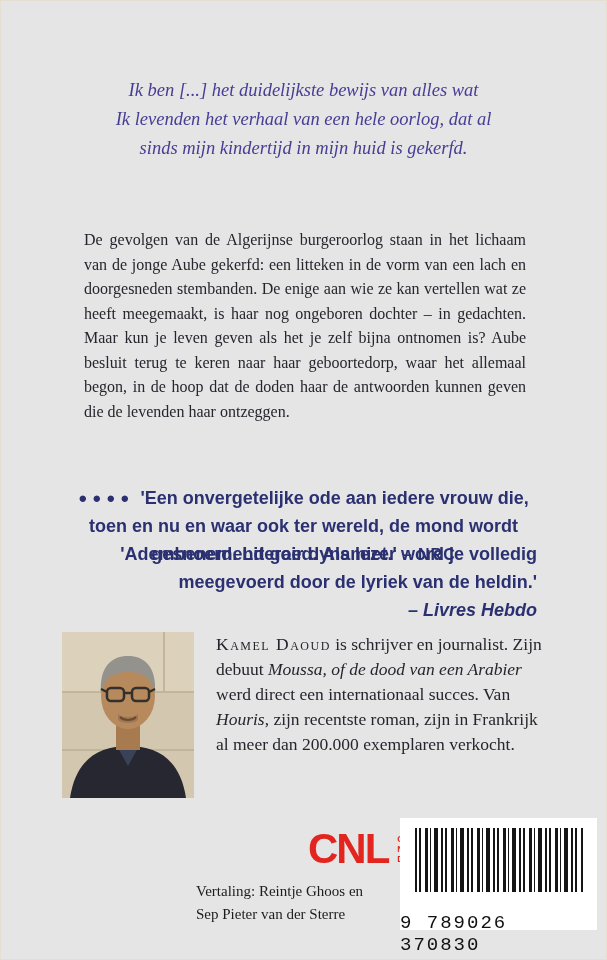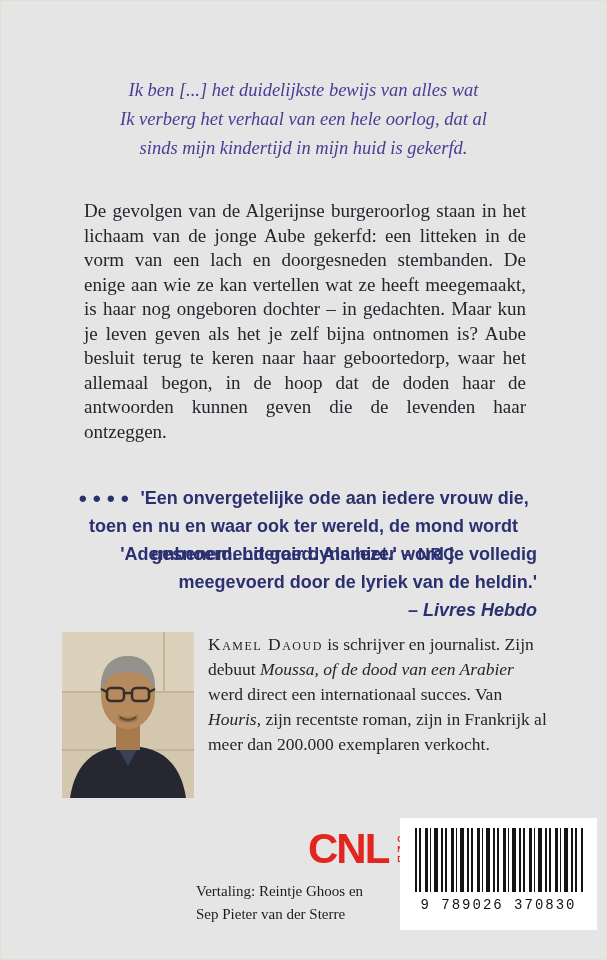--- a/index.html
+++ b/index.html
@@ -14,44 +14,44 @@
   
   .top-quote {
     position:absolute; top:76px; left:0; right:0;
     text-align:center;
     font-style:italic;
     font-size:18.5px; line-height:29px;
     color:#483d95;
   }
   
   .synopsis {
-    position:absolute; top:199px; left:84px; right:81px;
+    position:absolute; top:228px; left:84px; right:81px;
     margin:0;
-    font-size:19px; line-height:24.5px;
+    font-size:16px; line-height:24.5px;
     text-align:justify;
     color:#25252d;
   }
   
   .review {
     position:absolute; left:58px; right:58px;
     text-align:center;
     font-family:"Liberation Sans", sans-serif;
     font-weight:bold;
     font-size:18px; line-height:28px;
     color:#2a3070;
   }
   .review-nrc { top:452px;margin-top:32px; }
   .review-lh  { top:540px; left:70px; right:70px;text-align:right; }
   .dots { letter-spacing:5px; font-size:15px; margin-right:6px; vertical-align:1px; }
   .src-sc { margin-left:6px; font-size:16px; letter-spacing:1px; }
   .src-it { font-style:italic; }
   
   .author {
     position:absolute; top:632px; left:62px; right:56px;
-    display:flex; gap:14px;
+    display:flex; gap:22px;
   }
   .photo { flex:none; width:132px; height:166px; }
   .bio {
     margin:0;
     font-size:17.5px; line-height:25px;
     color:#25252d;
   }
   .sc { font-variant:small-caps; letter-spacing:1.5px; }
   .bio i { font-style:italic; }
   
@@ -92,35 +92,35 @@
     height:64px; width:168px;
     margin:10px auto 0;
     background: repeating-linear-gradient(90deg,
       #151515 0 2px,  #ffffff 2px 4px,
       #151515 4px 6px,  #ffffff 6px 10px,
       #151515 10px 13px, #ffffff 13px 15px,
       #151515 15px 16px, #ffffff 16px 19px,
       #151515 19px 23px, #ffffff 23px 26px);
   }
   .isbn {
-    margin-top:5px;
-    text-align:center;
+    margin-top:20px;
+    text-align:left;
     font-family:"Liberation Mono", monospace;
-    font-size:14px; letter-spacing:2px;
+    font-size:19px; letter-spacing:2px;
     color:#111111;
   }
 </style>
 </head>
 <body>
 
 <div class="cover">
 
   <div class="top-quote">
     <div>Ik ben [...] het duidelijkste bewijs van alles wat</div>
-    <div>Ik verberg het verhaal van een hele oorlog, dat al</div>
+    <div>Ik levenden het verhaal van een hele oorlog, dat al</div>
     <div>sinds mijn kindertijd in mijn huid is gekerfd.</div>
   </div>
 
   <p class="synopsis">De gevolgen van de Algerijnse burgeroorlog staan in het lichaam van de jonge Aube gekerfd: een litteken in de vorm van een lach en doorgesneden stembanden. De enige aan wie ze kan vertellen wat ze heeft meegemaakt, is haar nog ongeboren dochter – in gedachten. Maar kun je leven geven als het je zelf bijna ontnomen is? Aube besluit terug te keren naar haar geboortedorp, waar het allemaal begon, in de hoop dat de doden haar de antwoorden kunnen geven die de levenden haar ontzeggen.</p>
 
   <div class="review review-nrc">
     <span class="dots">●●●●</span><span>'Een onvergetelijke ode aan iedere vrouw die, toen en nu en waar ook ter wereld, de mond wordt gesnoerd. Literair dynamiet.'</span><span class="src-sc">– NRC</span>
   </div>
 
   <div class="review review-lh">

